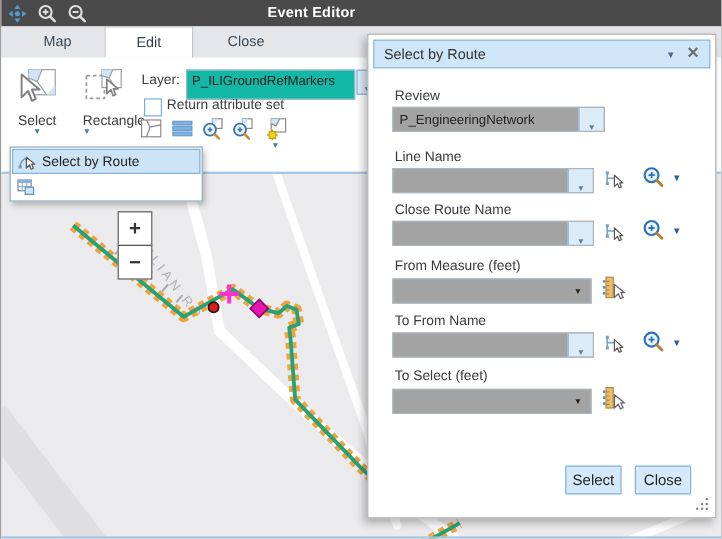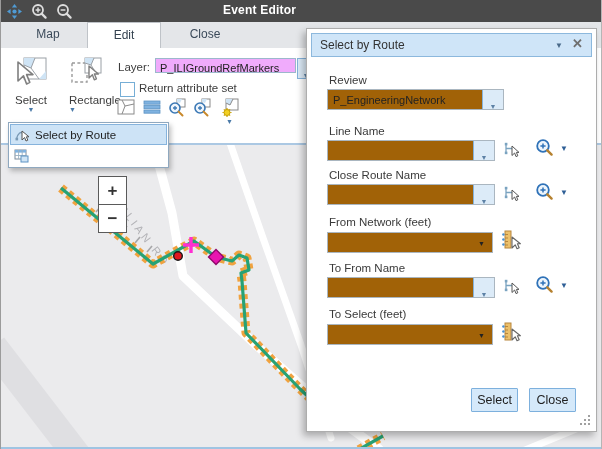--- a/index.html
+++ b/index.html
@@ -13,42 +13,42 @@
   .tbicon{top:3px;width:17px;height:17px;cursor:pointer;}
   
   .tabbar{left:0;top:22px;width:602px;height:26px;background:#e4e6e9;z-index:3;}
   .tab{top:0;height:25px;line-height:25px;text-align:center;color:#3b4a5a;font-size:12px;cursor:pointer;}
   .tab.active{background:#fff;border:1px solid #bfc3c8;border-bottom:none;height:26px;box-sizing:border-box;color:#33414f;}
   
   .ribbon{left:0;top:48px;width:602px;height:95px;background:#fff;border-bottom:2px solid #abc8e3;z-index:3;box-sizing:content-box;}
   .rb-label{font-size:11.5px;color:#3c3c3c;}
   .rb-caret{font-size:7px;color:#4a7aa8;}
   .bigbtn{cursor:pointer;}
-  .layerbox{left:154px;top:10px;width:141px;height:15px;border:1px solid #9cb8cc;background:#f0abfc;box-sizing:border-box;cursor:pointer;}
+  .layerbox{left:154px;top:10px;width:141px;height:25px;border:1px solid #9cb8cc;background:#14b8a6;box-sizing:border-box;cursor:pointer;}
   .layerbox .val{left:4px;top:3px;font-size:11px;color:#222;white-space:nowrap;}
   .bluearrowbtn{background:#dcebf8;border:1px solid #85b3dc;box-sizing:border-box;text-align:center;cursor:pointer;}
   .checkbox{left:119px;top:34px;width:13px;height:13px;border:1px solid #76aed6;background:#fff;cursor:pointer;}
   .group-label{left:118px;top:80px;font-size:11px;color:#53616e;}
   
   .menu{left:7px;top:122px;width:157px;background:#fff;border:1px solid #8fa8bf;z-index:5;
         box-shadow:2px 3px 5px rgba(0,0,0,.25);padding:1px;}
   .menu-item{position:relative;height:21px;display:flex;align-items:center;gap:5px;padding:0 4px;font-size:11.5px;color:#1f1f1f;cursor:pointer;box-sizing:border-box;}
   .menu-item.selected{background:#cde3f6;border:1px solid #86b3dc;}
   
   .zoomctl{left:97px;top:176px;width:29px;z-index:2;}
   .zbtn{width:29px;height:29px;background:#fff;border:1px solid #5a5a5a;box-sizing:border-box;
         text-align:center;font-size:17px;font-weight:bold;color:#333;line-height:27px;cursor:pointer;}
   
   .panel{left:305px;top:28px;width:291px;height:404px;background:#fff;border:1px solid #adadad;
          box-sizing:border-box;z-index:6;box-shadow:-3px 4px 7px rgba(0,0,0,.28);}
   .panel-header{left:4px;top:4px;right:4px;height:24px;background:#cfe5f8;border:1px solid #8cb8dd;box-sizing:border-box;}
   .panel-header .ttl{left:8px;top:4px;font-size:12px;color:#333;}
   .phbtn{top:4px;cursor:pointer;}
   .flabel{font-size:11.5px;color:#3a3a3a;}
-  .field{left:20px;width:168px;height:21px;border:1px solid #aab6c0;background:#a16207;box-sizing:border-box;cursor:text;}
+  .field{left:20px;width:168px;height:21px;border:1px solid #aab6c0;background:#a3a3a3;box-sizing:border-box;cursor:text;}
   .field .fab{position:absolute;right:0;top:0;bottom:0;width:20px;border-left:1px solid #85b3dc;
               background:#dcebf8;text-align:center;cursor:pointer;}
   .field .fab .car{font-size:7px;color:#5e82a6;position:relative;top:5px;}
   .combo-caret{position:absolute;right:7px;top:7px;font-size:7px;color:#222;}
   .pbtn{top:359px;width:47px;height:24px;background:#d5e9fa;border:1px solid #7db0dd;box-sizing:border-box;
         font-size:12.5px;color:#1f1f1f;text-align:center;line-height:22px;cursor:pointer;border-radius:1px;}
   .ficon{cursor:pointer;}
 </style>
 </head>
 <body>
@@ -267,21 +267,21 @@
         <rect x="0.8" y="10.6" width="2.6" height="2.6" fill="#7aa3c0"></rect>
       <path d="M8 5 L8 14.5 L10.6 12 L12 15.6 L13.8 14.8 L12.4 11.4 L15 11.4 Z" fill="#fff" stroke="#555" stroke-width="1" stroke-linejoin="round"></path>
     </svg>
     <svg class="abs ficon" style="left:228px;top:153px" width="19" height="19" viewBox="0 0 19 19">
       <circle cx="8" cy="8" r="5.8" fill="#edf5fc" stroke="#2f72b8" stroke-width="1.8"></circle>
       <path d="M8 5.4 L8 10.6 M5.4 8 L10.6 8" stroke="#2f72b8" stroke-width="1.5"></path>
       <path d="M12.3 12.3 L16.6 16.6" stroke="#b5812f" stroke-width="2.4" stroke-linecap="round"></path>
     </svg>
     <div class="abs" style="left:253px;top:159px;font-size:8px;color:#2f5f96;cursor:pointer">▼</div>
 
-    <div class="abs flabel" style="left:22px;top:187px">From Network (feet)</div>
+    <div class="abs flabel" style="left:22px;top:187px">From Measure (feet)</div>
     <div class="abs field" style="top:203px;width:166px">
       <div class="abs" style="left:5px;top:4px;font-size:11px;color:#222"></div>
       <span class="combo-caret">▼</span>
     </div>
     <svg class="abs ficon" style="left:195px;top:201px" width="20" height="20" viewBox="0 0 20 20">
       <rect x="3" y="1" width="6" height="17" fill="#ecc06a" stroke="#b8863c"></rect>
       <path d="M3 4.5 L6 4.5 M3 8 L6 8 M3 11.5 L6 11.5 M3 15 L6 15" stroke="#b8863c" stroke-width="1"></path>
       <circle cx="1.4" cy="4.5" r="1.2" fill="#4a90d0"></circle>
         <circle cx="1.4" cy="9.5" r="1.2" fill="#4a90d0"></circle>
         <circle cx="1.4" cy="14.5" r="1.2" fill="#4a90d0"></circle>

